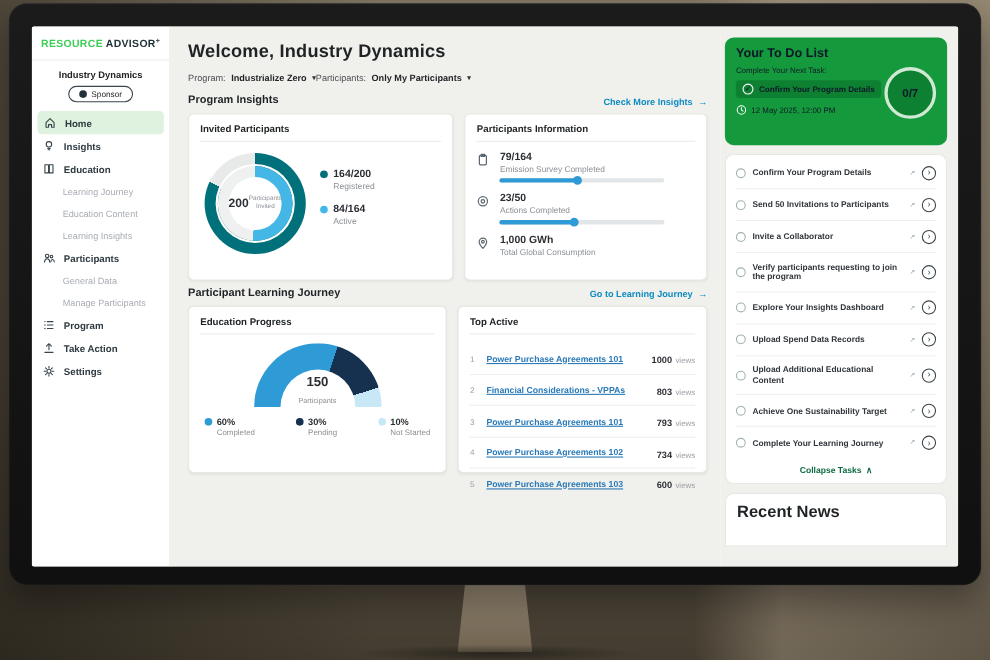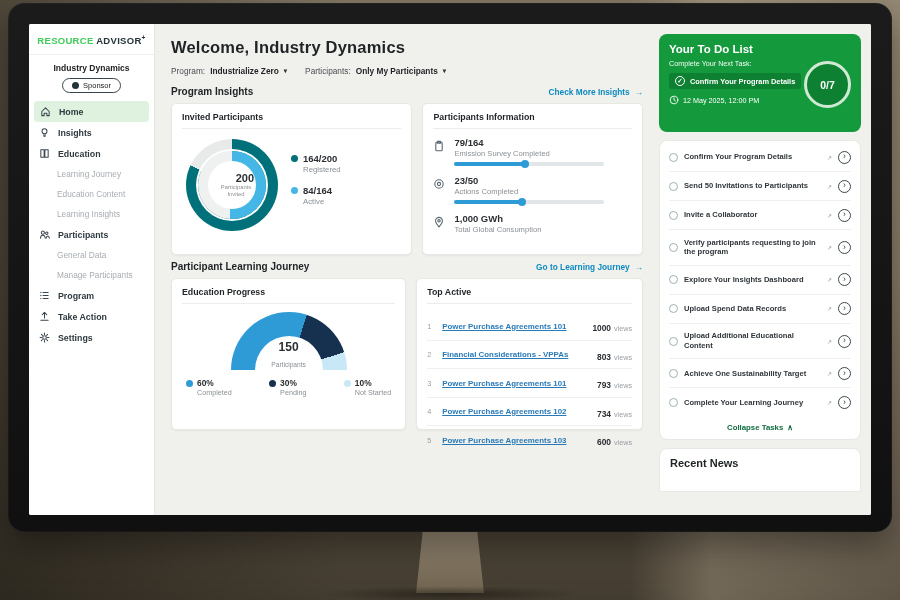--- a/index.html
+++ b/index.html
@@ -41,21 +41,21 @@
   .nav-item { display:flex; align-items:center; gap:7px; height:21px; padding:0 10px;
     font-size:8.8px; font-weight:bold; color:#2f3a40; cursor:pointer; }
   .nav-item.active { background:#def2df; border-radius:4px; margin:0 5px; padding:0 6px; }
   .nav-item.sub { padding-left:28px; color:#a8adb3; font-weight:normal; font-size:8.3px; height:20px; }
   .nav-icon { width:12px; display:flex; align-items:center; }
   .nav-icon svg { stroke:#39454d; fill:none; stroke-width:1.1; stroke-linecap:round; stroke-linejoin:round; }
 
   
   .main { flex:1; background:#f0f0ec; padding:12px 12px 0 16px; min-width:0; }
   h1 { font-size:16.5px; color:#1f2326; margin:2px 0 9px; letter-spacing:.2px; }
-  .filters { display:flex; gap:18px; align-items:center; font-size:8.3px; margin-bottom:10px; }
+  .filters { display:flex; align-items:center; font-size:8.3px; margin-bottom:10px; }
   .filter { display:flex; align-items:center; }
   .flabel { color:#4a4f54; margin-right:5px; }
   .fval { background:none; border:none; font-weight:bold; font-size:8.3px; color:#1f2326;
     display:inline-flex; gap:5px; align-items:center; font-family:inherit; cursor:pointer; }
   .chev { font-size:6.5px; color:#333; }
   .sec-row { display:flex; justify-content:space-between; align-items:center; margin:6px 0; }
   .sec-row h2 { font-size:10px; color:#1f2326; }
   .seclink { font-size:8.3px; font-weight:bold; color:#0d8bc1; text-decoration:none;
     display:flex; gap:5px; align-items:center; cursor:pointer; }
   .cards { display:flex; gap:10px; margin-bottom:6px; }
@@ -66,21 +66,21 @@
   .c1 { flex:1.05; height:152px; } .c2 { flex:.95; height:152px; }
   .c3 { flex:1.02; height:152px; } .c4 { flex:.98; height:152px; }
 
   
   .donut-wrap { display:flex; align-items:center; gap:13px; padding:2px 0 0 4px; }
   .donut { position:relative; width:92px; height:92px; }
   .donut-outer, .donut-inner { position:absolute; border-radius:50%; }
   .donut-outer { inset:0; }
   .donut-inner { inset:12px; box-shadow:0 0 0 2px #fff; }
   .donut-hole { position:absolute; inset:24px; background:#fff; border-radius:50%;
-    box-shadow:0 0 0 2px #fff; display:flex; flex-direction:column; align-items:flex-end;
+    box-shadow:0 0 0 2px #fff; display:flex; flex-direction:row; align-items:center;
     justify-content:center; text-align:center; }
   .donut-hole b { font-size:11px; }
   .donut-hole span { font-size:5.8px; color:#8b9095; line-height:1.2; width:36px; }
   .dentry { margin-bottom:11px; }
   .dentry-top { display:flex; align-items:center; gap:5px; font-size:9.5px; font-weight:bold; }
   .dot { width:7px; height:7px; border-radius:50%; flex-shrink:0; }
   .dentry-label { font-size:7.8px; color:#8b9095; margin-left:12px; margin-top:1px; }
 
   
   .info-row { display:flex; gap:8px; margin-bottom:9px; }
@@ -111,21 +111,21 @@
   .lesson:last-child { border-bottom:none; }
   .lrank { font-size:7.4px; color:#9aa0a6; width:8px; flex-shrink:0; }
   .lname { flex:1; font-size:7.9px; color:#2a7ab8; font-weight:bold;text-decoration:underline; }
   .lviews { white-space:nowrap; }
   .lviews b { font-size:8.4px; color:#2b2f33; }
   .lviews span { font-size:7.2px; color:#9aa0a6; margin-left:3px; }
 
   
   .rightpanel { width:216px; background:#f0f0ec; padding:10px 10px 0 4px; flex-shrink:0; }
   .todo-green { position:relative; background:#14993c; border-radius:8px; padding:9px 10px;
-    color:#ffffff; height:98px; }
+    color:#0f172a; height:98px; }
   .todo-title { font-size:11.5px; font-weight:bold; margin-bottom:4px; }
   .todo-sub { font-size:7.2px; opacity:.95; margin-bottom:5px; }
   .todo-next { display:flex; gap:5px; align-items:center; background:#0d8031; border-radius:3px;
     padding:3px 6px; font-size:7.4px; font-weight:bold; width:fit-content; max-width:138px; }
   .check-circle { width:10px; height:10px; border:1px solid #fff; border-radius:50%;
     display:flex; align-items:center; justify-content:center; font-size:6.5px; flex-shrink:0; }
   .todo-due { display:flex; gap:4px; align-items:center; font-size:7.2px; margin-top:6px; }
   .todo-due svg { stroke:#fff; fill:none; stroke-width:1.1; stroke-linecap:round; }
   .todo-ring { position:absolute; right:10px; top:27px; width:47px; height:47px; border-radius:50%;
     background:#0d8031; border:3px solid #cfe9d2; display:flex; align-items:center;
@@ -135,21 +135,21 @@
   .task { display:flex; align-items:center; gap:6px; padding:7.5px 0; border-bottom:1px solid #efefed; cursor:pointer; }
   .radio { width:9px; height:9px; border:1px solid #9fb3ab; border-radius:50%; flex-shrink:0; }
   .task-label { flex:1; font-size:7.6px; font-weight:bold; color:#30363b; line-height:1.3; }
   .mini { font-size:6.3px; color:#9aa0a6; }
   .tchev { width:13px; height:13px; border:1px solid #3a464d; border-radius:50%;
     display:flex; align-items:center; justify-content:center; font-size:8.5px; line-height:1;
     color:#30363b; flex-shrink:0; padding-bottom:1px; }
   .collapse { display:flex; justify-content:center; gap:4px; padding:7px 0 3px;
     font-size:7.8px; font-weight:bold; color:#0f6b40; cursor:pointer;align-items:flex-end; }
   .news-card { background:#fff; border:1px solid #e7e7e4; border-radius:8px 8px 0 0;
-    margin-top:8px; padding:8px 10px 22px; font-size:11px; font-weight:bold; color:#1f2326; }
+    margin-top:8px; padding:8px 10px 22px; font-size:15px; font-weight:bold; color:#1f2326; }
 </style>
 </head>
 <body>
 
 <div class="stage">
   <div class="stand"></div>
   <div class="stand-shadow"></div>
 
   <div class="monitor">
     <div class="screen">

